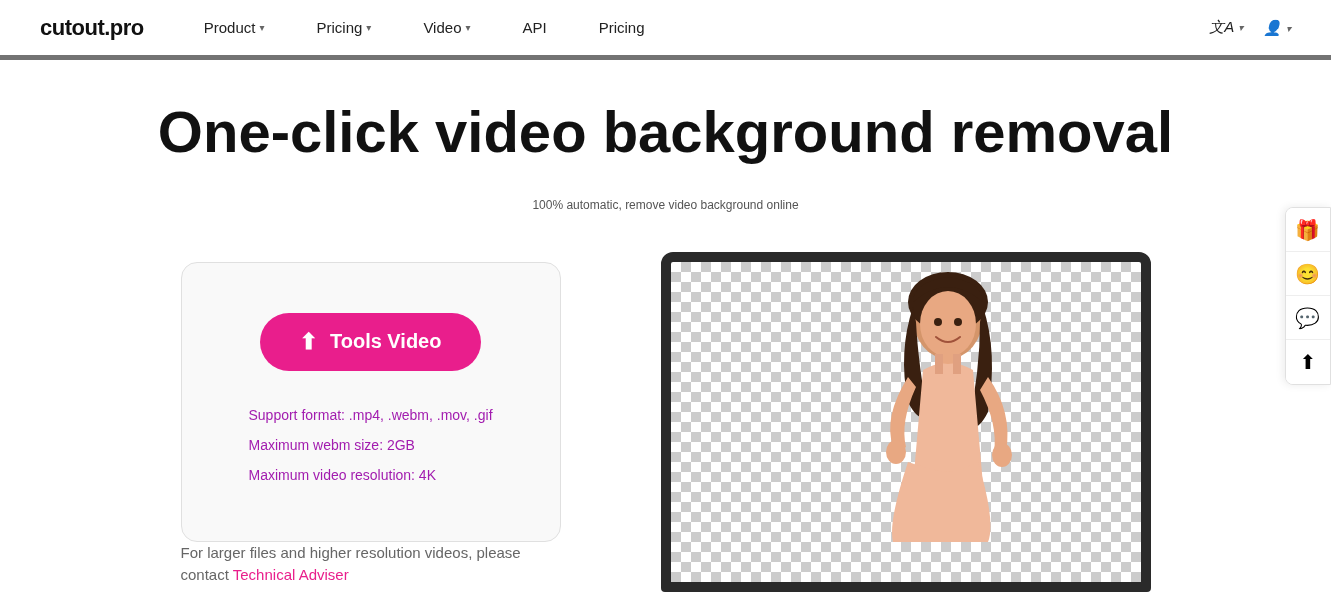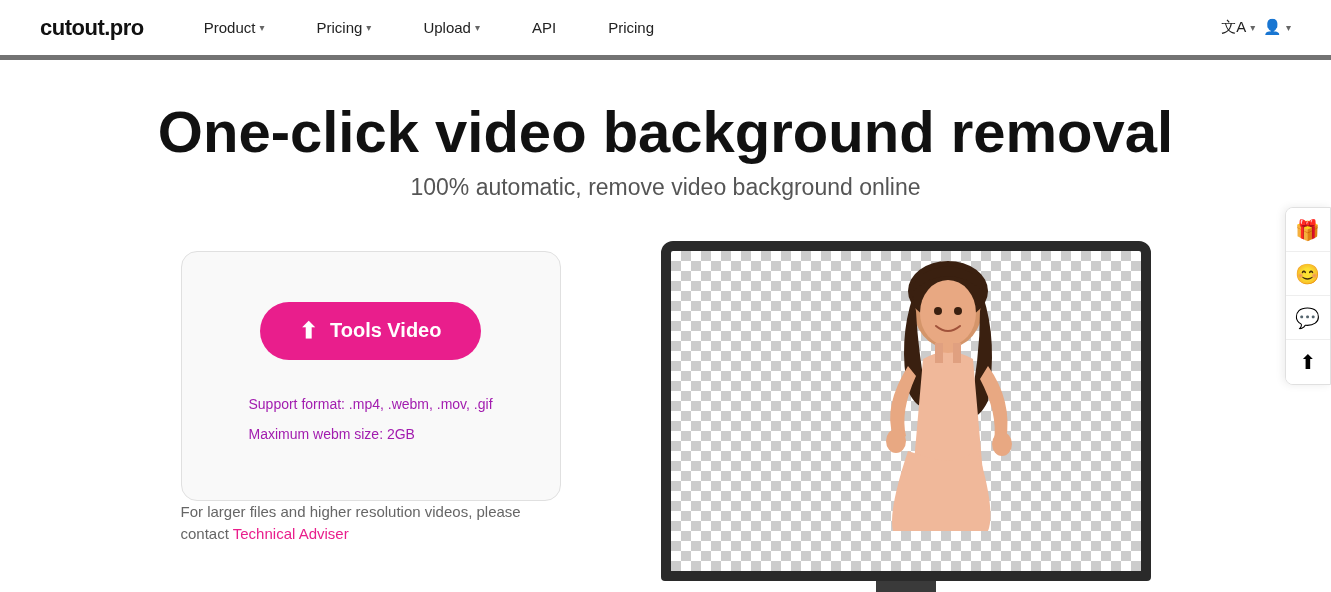--- a/index.html
+++ b/index.html
@@ -8,29 +8,29 @@
     
     nav {
       display: flex; align-items: center; height: 60px;
       padding: 0 40px; border-bottom: 5px solid #737373;
       position: relative; z-index: 10; background: #fff;
     }
     .logo { font-size: 22px; font-weight: 700; color: #111; margin-right: 60px; letter-spacing: -0.5px; }
     .nav-links { display: flex; align-items: center; gap: 52px; flex: 1; }
     .nav-item { font-size: 15px; color: #222; cursor: pointer; display: flex; align-items: center; gap: 4px; text-decoration: none; }
     .nav-chevron { font-size: 10px; color: #666; }
-    .nav-right { display: flex; align-items: flex-start; gap: 8px; margin-left: auto; }
+    .nav-right { display: flex; align-items: flex-end; gap: 20px; margin-left: auto; font-style: italic; }
     .nav-lang { display: flex; align-items: center; gap: 4px; font-size: 15px; cursor: pointer; color: #222; }
     .nav-user { display: flex; align-items: center; gap: 4px; font-size: 15px; cursor: pointer; color: #222; }
 
     
     .main { display: flex; flex-direction: column; align-items: center; padding-top: 40px; position: relative; }
 
-    .hero-title { font-size: 58px; font-weight: 800; color: #111; text-align: left; line-height: 1.1; margin-bottom: 10px; }
-    .hero-sub { font-size: 23px; color: #555; text-align: center; margin-bottom: 50px; }
+    .hero-title { font-size: 58px; font-weight: 800; color: #111; text-align: left; line-height: 1.1; margin-bottom: 34px; }
+    .hero-sub { font-size: 12px; color: #555; text-align: center; margin-bottom: 50px; }
 
     .content-row { display: flex; align-items: flex-start; justify-content: center; width: 100%; gap: 100px; padding: 0 60px; }
 
     
     .upload-section { display: flex; flex-direction: column; align-items: flex-start; min-width: 380px; }
     .upload-box {
       background: #f9f9f9; border: 1.5px solid #e0e0e0; border-radius: 16px;
       padding: 50px 40px; display: flex; flex-direction: column; align-items: center;
       width: 380px; min-height: 240px;
     }
@@ -92,21 +92,21 @@
   <div class="nav-links">
     <a class="nav-item">
       <span>Product</span>
       <span class="nav-chevron">▾</span>
     </a>
     <a class="nav-item">
       <span>Pricing</span>
       <span class="nav-chevron">▾</span>
     </a>
     <a class="nav-item">
-      <span>Upload</span>
+      <span>Video</span>
       <span class="nav-chevron">▾</span>
     </a>
     <a class="nav-item">
       <span>API</span>
     </a>
     <a class="nav-item">
       <span>Pricing</span>
     </a>
   </div>
   <div class="nav-right">
@@ -129,20 +129,21 @@
 
     <div class="upload-section">
       <div class="upload-box">
         <button class="upload-btn">
           <span class="upload-icon">⬆</span>
           <span>Tools Video</span>
         </button>
         <div class="upload-info">
           <p>Support format: .mp4, .webm, .mov, .gif</p>
           <p>Maximum webm size: 2GB</p>
+          <p>Maximum video resolution: 4K</p>
         </div>
       </div>
       <p class="contact-note">
         <span>For larger files and higher resolution videos, please contact</span>
         <a class="contact-link">Technical Adviser</a>
       </p>
 
     </div>
 
     <div class="monitor-container">

